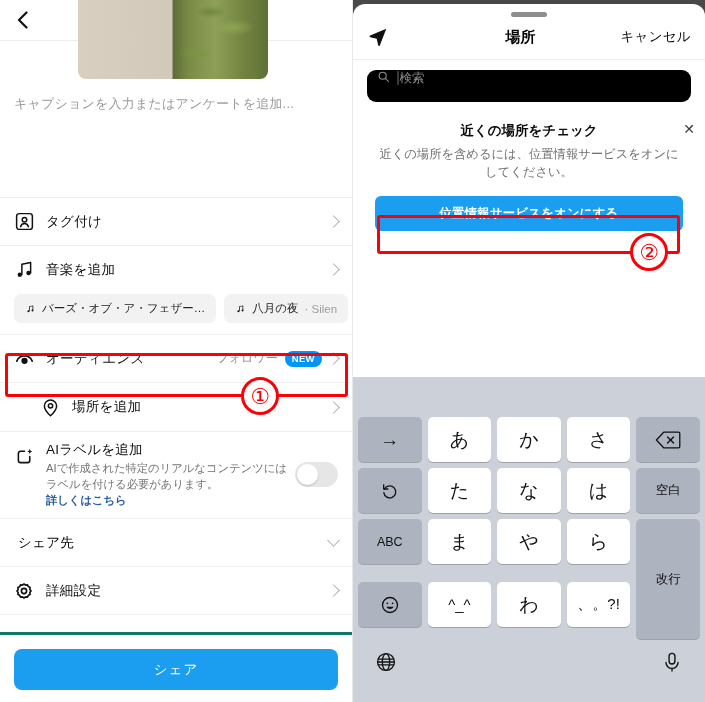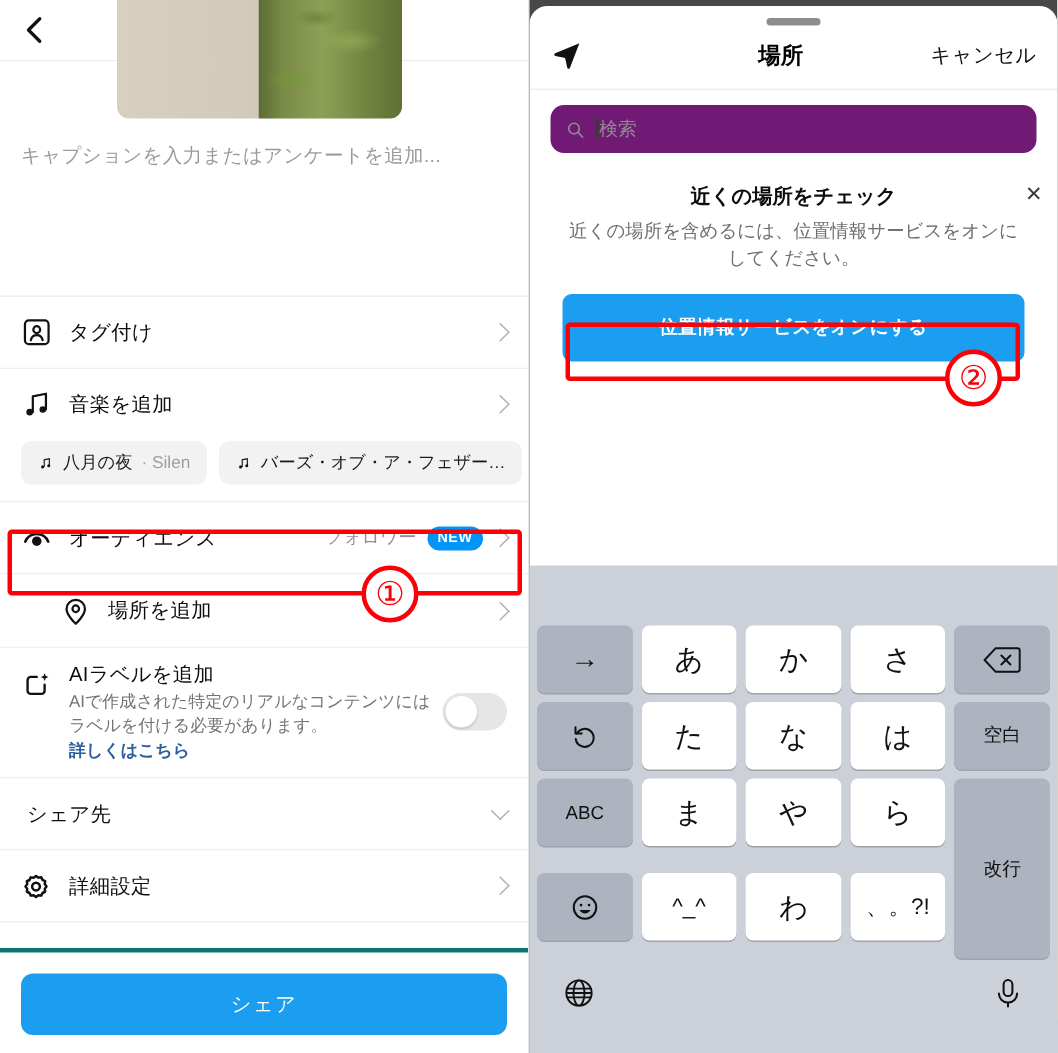--- a/index.html
+++ b/index.html
@@ -114,33 +114,33 @@
     background: #fff; border-radius: 12px 12px 0 0;
   }
   .grabber { width: 36px; height: 5px; border-radius: 3px; background: #8d8d8d; margin: 8px auto 0 auto; }
   .sheet-nav { display: flex; align-items: center; padding: 9px 14px 11px 14px; position: relative; border-bottom:1px solid #eeeeee;}
   .loc-arrow { width: 22px; height: 22px; cursor: pointer;}
   .sheet-title { position: absolute; left: 0; right: 17px; text-align: center; font-size: 15px; font-weight: bold; color: #000; pointer-events: none;}
   .cancel-btn { margin-left: auto; font-size: 13.5px; color: #111; cursor: pointer; letter-spacing:.3px; z-index: 2;}
 
   .search-wrap { padding: 10px 14px 6px 14px; }
   .search-box {
-    display: flex; align-items: center; gap: 7px;
-    background: #701a75; border-radius: 9px; height: 32px; padding: 0 10px;
+    display: flex; gap: 7px;
+    background: #000000; border-radius: 9px; height: 32px; padding: 0 10px;
   }
   .search-ph { font-size: 12.5px; color: #8e8e8e; position: relative; }
   .caret { display:inline-block; width:1.5px; height:14px; background:#3a3a3a; vertical-align:-3px; margin-right:1px;}
 
   .nearby { padding: 14px 24px 0 24px; position: relative; text-align: center; }
   .nearby-title { font-size: 13.5px; font-weight: bold; color: #0d0d0d; }
   .nearby-desc { font-size: 12.3px; color: #6e6e6e; line-height: 1.5; margin-top: 5px; }
   .close-x { position: absolute; right: 10px; top: 14px; font-size: 14px; color: #3c3c3c; cursor: pointer; line-height:1;}
   .enable-wrap { padding: 14px 22px 0 22px; }
   .enable-btn {
-    width: 100%; height: 45px; border-radius: 6px; background: #1b9df0;
+    width: 100%; height: 35px; border-radius: 6px; background: #1b9df0;
     color: #fff; font-size: 12.3px; font-weight: bold; border: none; cursor: pointer;
     display: flex; align-items: center; justify-content: center; letter-spacing: .3px;
   }
 
   
   .keyboard { position: absolute; left: 0; right: 0; bottom: 0; height: 325px; background: #ccd0d8; }
   .kb-top-blank { height: 40px; }
   .kb-grid { display: grid; grid-template-columns: repeat(5, 1fr); gap: 6px; padding: 0 5px; }
   .key {
     height: 45px; border-radius: 5px; background: #fff;
@@ -218,30 +218,30 @@
         </span>
     </div>
 
     <div class="music-chips">
       <div class="chip">
         <svg viewBox="0 0 24 24" width="11" height="11" fill="#111">
             <path d="M9 18V7l9-1.8V16h-1.6V7.2L10.6 8.4V18z"></path>
             <circle cx="7.4" cy="18" r="2.2"></circle>
             <circle cx="16.4" cy="16.2" r="2.2"></circle>
           </svg>
-        <span>八月の夜</span>
-        <span class="chip-sub">· Silen</span>
+        <span>バーズ・オブ・ア・フェザー…</span>
       </div>
       <div class="chip">
         <svg viewBox="0 0 24 24" width="11" height="11" fill="#111">
             <path d="M9 18V7l9-1.8V16h-1.6V7.2L10.6 8.4V18z"></path>
             <circle cx="7.4" cy="18" r="2.2"></circle>
             <circle cx="16.4" cy="16.2" r="2.2"></circle>
           </svg>
-        <span>バーズ・オブ・ア・フェザー…</span>
+        <span>八月の夜</span>
+        <span class="chip-sub">· Silen</span>
       </div>
     </div>
     <div class="divider"></div>
 
     <div class="row">
       <span class="row-icon">
         <svg viewBox="0 0 24 24" width="21" height="21">
           <path d="M3.2 15a9.5 9.5 0 0 1 17.6 0" fill="none" stroke="#111" stroke-width="1.9" stroke-linecap="round"></path>
           <circle cx="12" cy="14.6" r="3.6" fill="#111"></circle>
         </svg>

